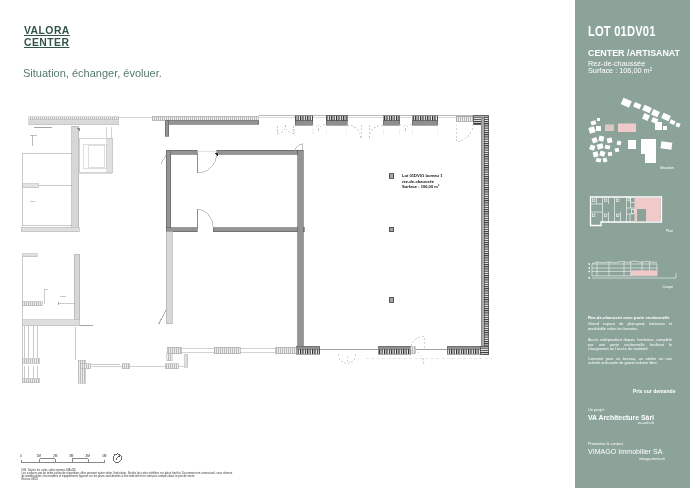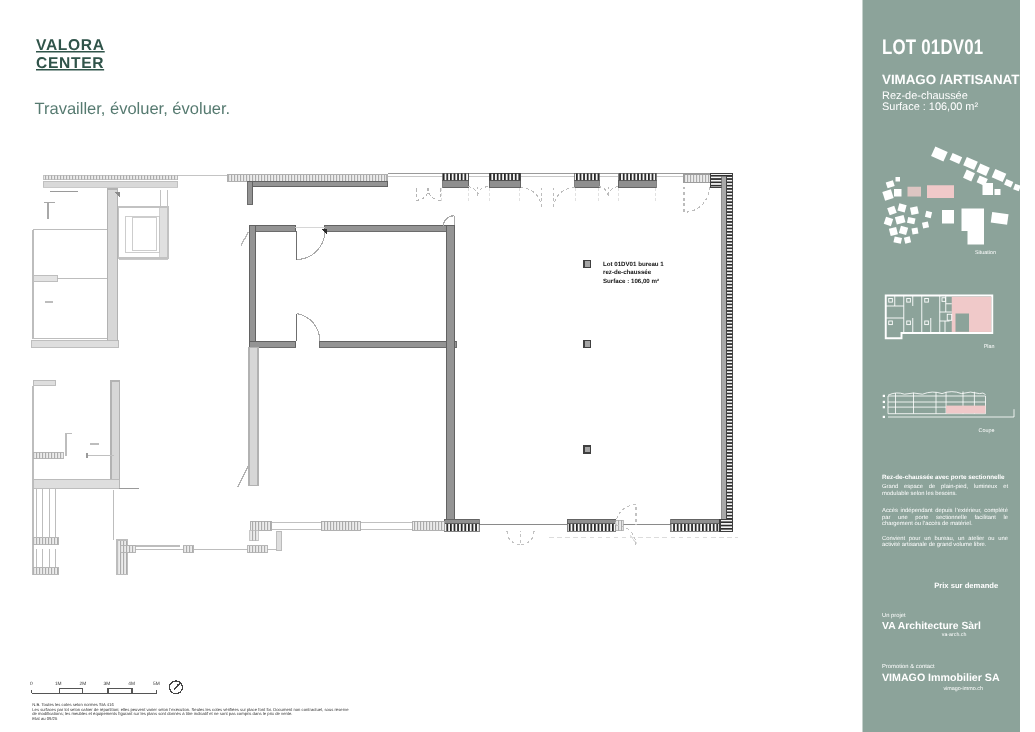--- a/index.html
+++ b/index.html
@@ -7,21 +7,21 @@
        font-family:"Liberation Sans",sans-serif;overflow:hidden;}
   .abs{position:absolute;}
   svg text{font-family:"Liberation Sans",sans-serif;}
   *{-webkit-font-smoothing:antialiased;}
 </style>
 </head>
 <body>
 
 <div class="abs" style="left:24px;top:25.3px;font-weight:bold;font-size:10.4px;line-height:11.2px;color:#30544a;letter-spacing:0.45px;filter:brightness(1);text-decoration:underline;">VALORA<br>CENTER</div>
 
-<div class="abs" style="left:23px;top:67.2px;font-size:11px;color:#567a70;filter:brightness(1);">Travailler, évoluer, évoluer.</div>
+<div class="abs" style="left:23px;top:67.2px;font-size:11px;color:#567a70;filter:brightness(1);">Situation, échanger, évoluer.</div>
 
 <svg class="abs" style="left:0;top:0;filter:grayscale(1);" width="690" height="488" viewBox="0 0 690 488">
   <defs>
     <pattern id="hlight" width="2" height="6" patternUnits="userSpaceOnUse">
       <rect width="2" height="6" fill="#ececec"></rect>
       <rect x="0" width="0.75" height="6" fill="#ababab"></rect>
     </pattern>
     <pattern id="hdark" width="3" height="7" patternUnits="userSpaceOnUse">
       <rect width="3" height="7" fill="#8b8b8b"></rect>
       <rect x="0" width="1.4" height="7" fill="#3c3c3c"></rect>
@@ -365,25 +365,25 @@
 
   <g fill="#333333" font-size="2.8px">
     <text x="21.5" y="470.8">N.B. Toutes les cotes selon normes SIA 416</text>
     <text x="21.5" y="473.8">Les surfaces par lot selon cahier de répartition; elles peuvent varier selon l’exécution. Seules les cotes vérifiées sur place font foi. Document non contractuel, sous réserve</text>
     <text x="21.5" y="476.8">de modifications; les meubles et équipements figurant sur les plans sont donnés à titre indicatif et ne sont pas compris dans le prix de vente.</text>
     <text x="21.5" y="479.8">Etat au 09/25</text>
       </g>
   </g>
 </svg>
 
-<div class="abs" style="left:575px;top:0;width:105px;height:488px;background:#8ca39a;color:#ffffff;filter:brightness(1);">
+<div class="abs" style="left:575px;top:0;width:115px;height:488px;background:#8ca39a;color:#ffffff;filter:brightness(1);">
 
   <div class="abs" style="left:13px;top:23.4px;font-weight:bold;font-size:14px;letter-spacing:0.2px;transform:scaleX(0.80);transform-origin:left top;white-space:nowrap;">LOT 01DV01</div>
 
-  <div class="abs" style="left:13px;top:48.2px;font-weight:bold;font-size:8.9px;letter-spacing:0px;white-space:nowrap;">VIMAGO /ARTISANAT</div>
+  <div class="abs" style="left:13px;top:48.2px;font-weight:bold;font-size:8.9px;letter-spacing:0px;white-space:nowrap;">CENTER /ARTISANAT</div>
 
   <div class="abs" style="left:13px;top:58.7px;font-size:7.3px;">Rez-de-chaussée</div>
 
   <div class="abs" style="left:13px;top:65.8px;font-size:7.3px;">Surface : 106,00 m²</div>
 
   <svg class="abs" style="left:9px;top:96px;" width="100" height="70" viewBox="0 0 100 70">
     <g fill="#ffffff">
 
       <rect x="38" y="3" width="9" height="7" transform="rotate(24 42 6)"></rect>
       <rect x="50" y="7" width="7" height="5" transform="rotate(24 53 9)"></rect>
@@ -510,16 +510,16 @@
   <div class="abs" style="right:14.5px;top:387.8px;font-weight:bold;font-size:5.1px;">Prix sur demande</div>
 
   <div class="abs" style="left:13px;top:406.8px;font-size:3.9px;">Un projet</div>
 
   <div class="abs" style="left:13px;top:413.7px;font-weight:bold;font-size:6.9px;white-space:nowrap;">VA Architecture Sàrl</div>
 
   <div class="abs" style="right:35.8px;top:421.2px;font-size:3.5px;">va-arch.ch</div>
 
   <div class="abs" style="left:13px;top:440.8px;font-size:3.9px;">Promotion &amp; contact</div>
 
-  <div class="abs" style="left:13px;top:447.7px;font-weight:bold;font-size:7.1px;white-space:nowrap;">VIMAGO Immobilier SA</div>
+  <div class="abs" style="left:13px;top:447.7px;font-weight:normal;font-size:7.1px;white-space:nowrap;">VIMAGO Immobilier SA</div>
 
   <div class="abs" style="right:24.7px;top:456.8px;font-size:3.6px;">vimago-immo.ch</div>
 </div>
 
 </body></html>

